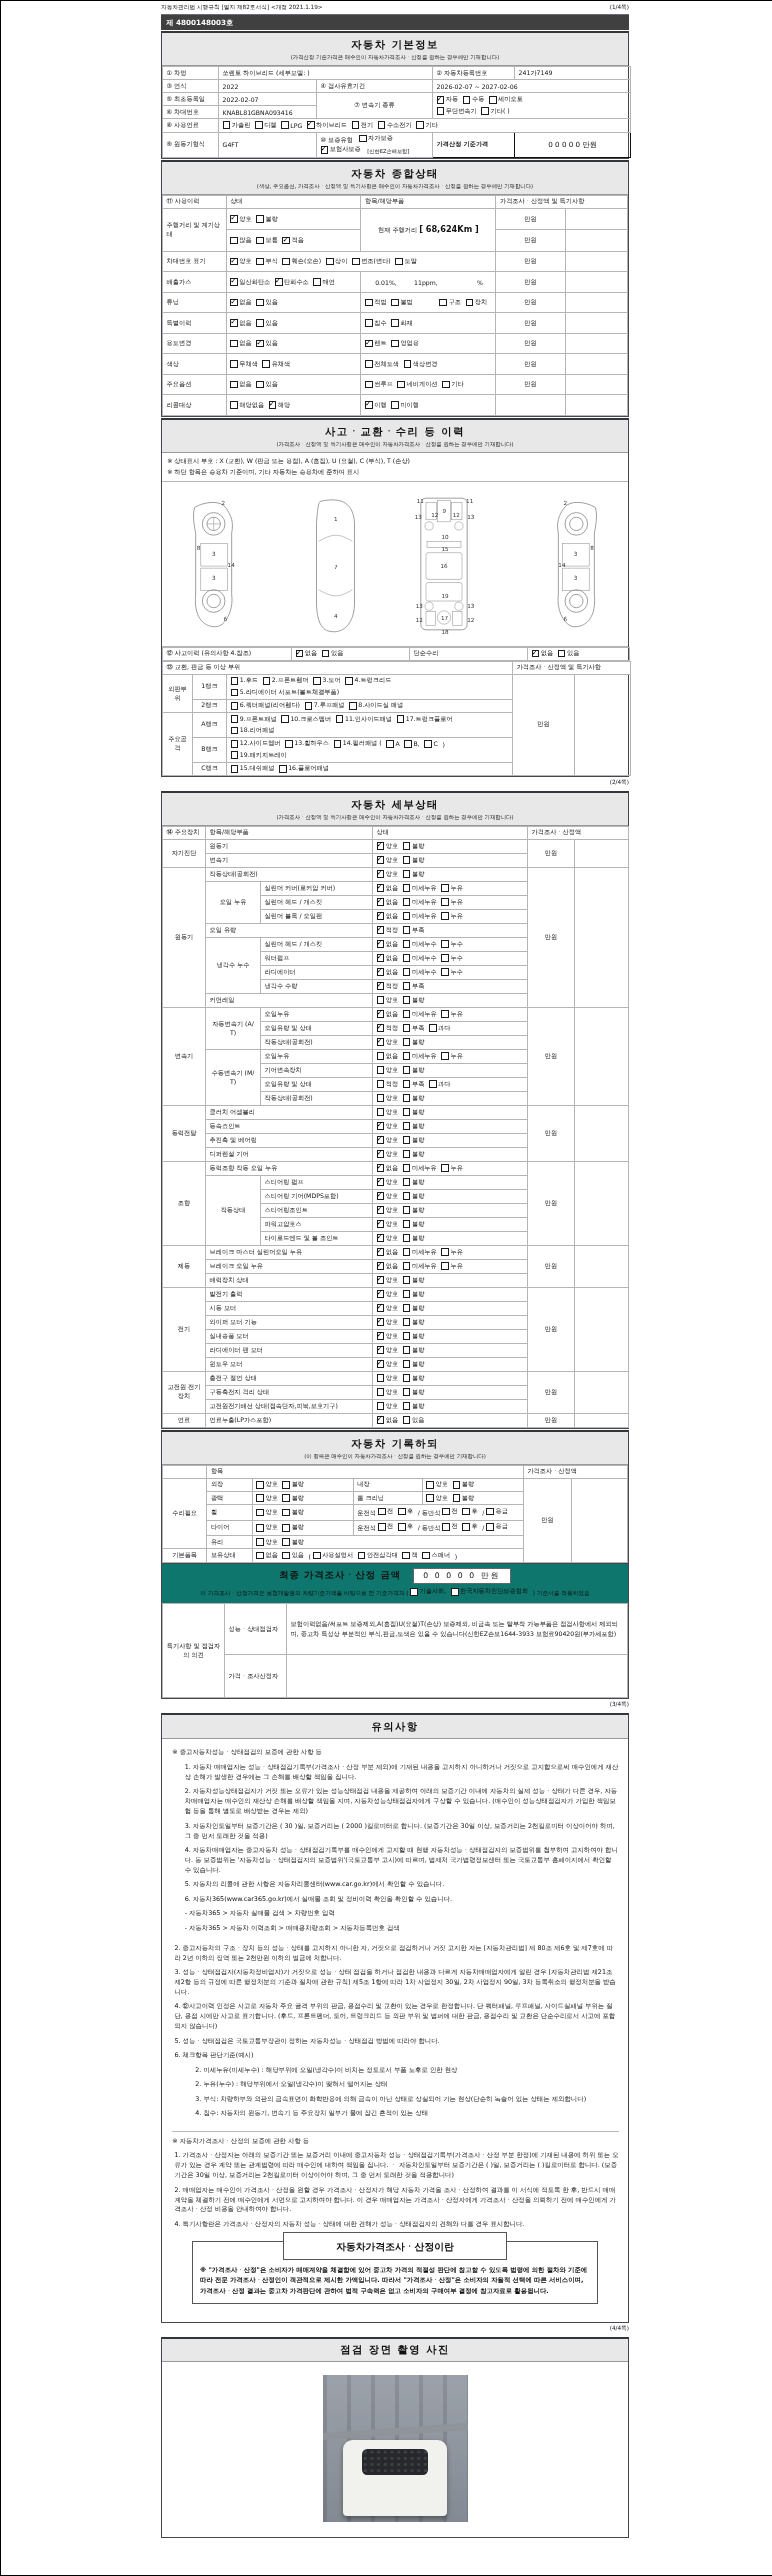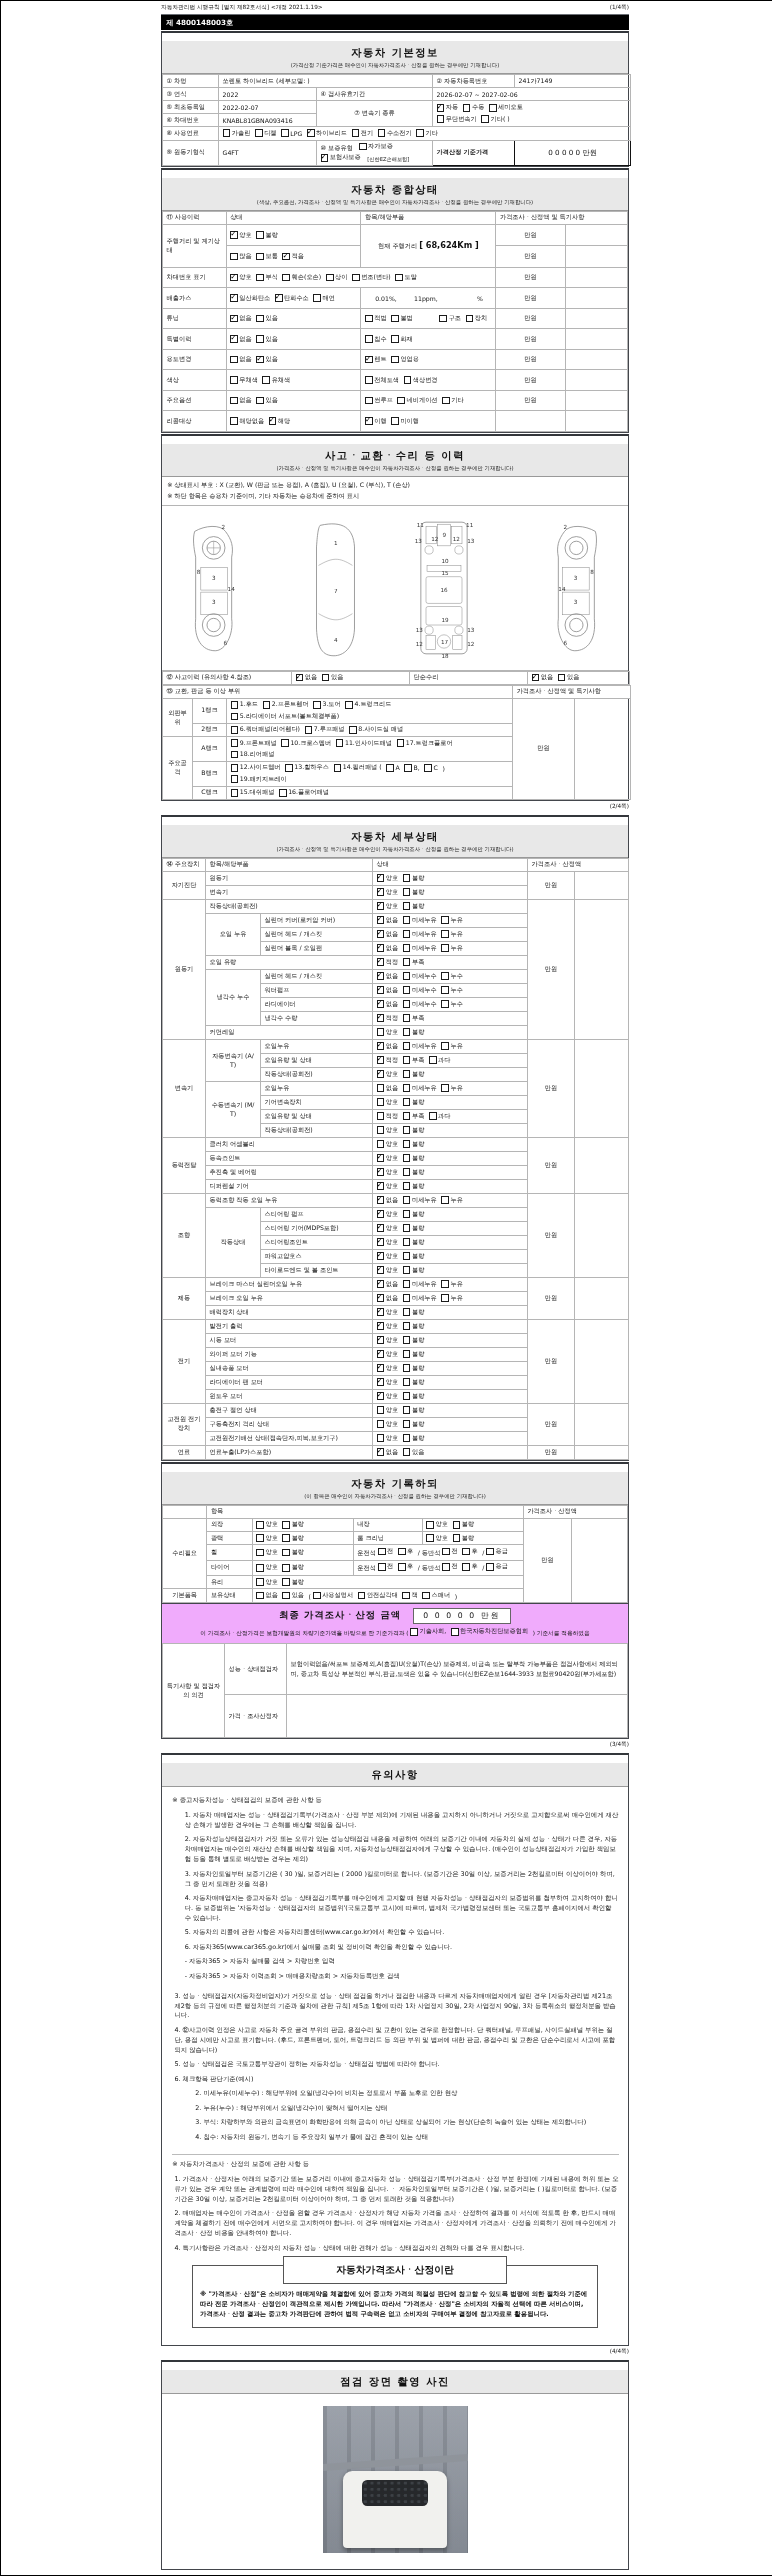--- a/index.html
+++ b/index.html
@@ -6,24 +6,24 @@
   body{font-family:"DejaVu Sans","Liberation Sans",sans-serif;color:#111;}
   .page{width:773px;min-height:2576px;box-sizing:border-box;border:0.5px solid #000;background:#fff;position:relative;}
   .doc{width:468px;margin-left:160px;}
   .toprow{display:flex;justify-content:space-between;font-size:5.7px;padding:3.1px 0 2.1px 0;color:#111;}
   
   .banner{background:#474b52;color:#fff;text-align:center;padding:0 0 5.2px 0;}
   .banner .stripe{height:3.6px;background:#fff;margin:2.1px 3.1px 7.2px 3.1px;}
   .banner .t{font-size:15.5px;font-weight:700;letter-spacing:2.1px;}
   .banner .s{font-size:8.2px;margin-top:4.1px;letter-spacing:1px;}
   .banner .n{font-size:5.7px;margin-top:3.1px;color:#e8e8e8;}
-  .docbar{background:#000000;color:#fff;font-size:7.2px;font-weight:700;padding:2.6px 5.2px;border-top:0.5px solid #6a6e74;}
+  .docbar{background:#404040;color:#fff;font-size:7.2px;font-weight:700;padding:2.6px 5.2px;border-top:0.5px solid #6a6e74;}
   
   .sec{border:1px solid #43464c;border-top:2.1px solid #33363b;margin-top:1px;background:#fff;}
-  .sechead{background:#e8e8e8;text-align:center;padding:4.6px 0 4.1px 0;border-bottom:0.5px solid #999;margin-top:8px;}
+  .sechead{background:#e8e8e8;text-align:center;padding:4.6px 0 4.1px 0;border-bottom:0.5px solid #999;}
   .sechead .t{font-size:10.3px;font-weight:700;letter-spacing:1.5px;}
   .sechead .s{font-size:5.4px;margin-top:2.1px;color:#222;}
   .marker{font-size:5.7px;text-align:right;padding:2.1px 0 3.1px 0;}
   table{border-collapse:collapse;width:100%;table-layout:fixed;}
   td,th{border:0.5px solid #b5b5b5;font-size:6.2px;padding:1.5px 3.6px;vertical-align:middle;word-break:break-all;}
   th{font-weight:400;text-align:left;background:#fff;}
   .lbl{background:#fff;}
   .cen{text-align:center;}
   .unit{text-align:center;color:#111;}
   
@@ -1286,21 +1286,21 @@
                     <span class="ot">잭</span>
                   </span><span class="opt">
                     <span class="bx"></span>
                     <span class="ot">스패너</span>
                   </span></span><span>)</span>
           </td>
         </tr>
       </tbody>
         </table>
 
-      <div style="background:#f0abfc;border-top:1px solid #43464c;padding:4.1px 0 4.6px 0;text-align:center">
+      <div style="background:#0f766e;border-top:1px solid #43464c;padding:4.1px 0 4.6px 0;text-align:center">
         <span style="font-size:9.3px;font-weight:700;letter-spacing:1px">최종 가격조사ㆍ산정 금액</span>
         <span style="display:inline-block;border:0.5px solid #666;background:#fff;padding:2.1px 9.3px;margin-left:9.3px;font-size:7.7px;letter-spacing:2.1px">0 0 0 0 0 만원</span>
         <div style="font-size:5.7px;margin-top:3.1px">
           <span>이 가격조사ㆍ산정가격은 보험개발원의 차량기준가액을 바탕으로 한 기준가격과 (</span> <span><span class="opt">
                 <span class="bx"></span>
                 <span class="ot">기술사회,</span>
               </span><span class="opt">
                 <span class="bx"></span>
                 <span class="ot">한국자동차진단보증협회</span>
               </span></span><span>) 기준서를 적용하였음</span>
@@ -1339,20 +1339,21 @@
             <div class="ni">2.  자동차성능상태점검자가 거짓 또는 오류가 있는 성능상태점검 내용을 제공하여 아래의 보증기간 이내에 자동차의 실제 성능ㆍ상태가 다른 경우, 자동차매매업자는 매수인의 재산상 손해를 배상할 책임을 지며, 자동차성능상태점검자에게 구상할 수 있습니다. (매수인이 성능상태점검자가 가입한 책임보험 등을 통해 별도로 배상받는 경우는 제외)</div>
             <div class="ni">3.  자동차인도일부터 보증기간은 ( 30 )일, 보증거리는 ( 2000 )킬로미터로 합니다. (보증기간은 30일 이상, 보증거리는 2천킬로미터 이상이어야 하며, 그 중 먼저 도래한 것을 적용)</div>
             <div class="ni">4.  자동차매매업자는 중고자동차 성능ㆍ상태점검기록부를 매수인에게 고지할 때 현행 자동차성능ㆍ상태점검자의 보증범위를 첨부하여 고지하여야 합니다. 동 보증범위는 '자동차성능ㆍ상태점검자의 보증범위'(국토교통부 고시)에 따르며, 법제처 국가법령정보센터 또는 국토교통부 홈페이지에서 확인할 수 있습니다.</div>
             <div class="ni">5.  자동차의 리콜에 관한 사항은 자동차리콜센터(www.car.go.kr)에서 확인할 수 있습니다.</div>
             <div class="ni">6.  자동차365(www.car365.go.kr)에서 실매물 조회 및 정비이력 확인을 확인할 수 있습니다.</div>
             <div class="ni">-  자동차365 &gt; 자동차 실매물 검색 &gt; 차량번호 입력</div>
             <div class="ni">-  자동차365 &gt; 자동차 이력조회 &gt; 매매용차량조회 &gt; 자동차등록번호 검색</div>
           </div>
         <div style="height:5.2px"></div>
         <div>
+            <div class="ni2">2.  중고자동차의 구조ㆍ장치 등의 성능ㆍ상태를 고지하지 아니한 자, 거짓으로 점검하거나 거짓 고지한 자는 [자동차관리법] 제 80조 제6호 및 제7호에 따라 2년 이하의 징역 또는 2천만원 이하의 벌금에 처합니다.</div>
             <div class="ni2">3.  성능ㆍ상태점검자(자동차정비업자)가 거짓으로 성능ㆍ상태 점검을 하거나 점검한 내용과 다르게 자동차매매업자에게 알린 경우 [자동차관리법 제21조 제2항 등의 규정에 따른 행정처분의 기준과 절차에 관한 규칙] 제5조 1항에 따라 1차 사업정지 30일, 2차 사업정지 90일, 3차 등록취소의 행정처분을 받습니다.</div>
             <div class="ni2">4.  ⑫사고이력 인정은 사고로 자동차 주요 골격 부위의 판금, 용접수리 및 교환이 있는 경우로 한정합니다. 단 쿼터패널, 루프패널, 사이드실패널 부위는 절단, 용접 시에만 사고로 표기합니다. (후드, 프론트펜더, 도어, 트렁크리드 등 외판 부위 및 범퍼에 대한 판금, 용접수리 및 교환은 단순수리로서 사고에 포함되지 않습니다)</div>
             <div class="ni2">5.  성능ㆍ상태점검은 국토교통부장관이 정하는 자동차성능ㆍ상태점검 방법에 따라야 합니다.</div>
             <div class="ni2">6.  체크항목 판단기준(예시)</div>
           </div>
         <div>
             <div class="ni3">2.  미세누유(미세누수) : 해당부위에 오일(냉각수)이 비치는 정도로서 부품 노후로 인한 현상</div>
             <div class="ni3">2.  누유(누수) : 해당부위에서 오일(냉각수)이 맺혀서 떨어지는 상태</div>
             <div class="ni3">3.  부식: 차량하부와 외판의 금속표면이 화학반응에 의해 금속이 아닌 상태로 상실되어 가는 현상(단순히 녹슬어 있는 상태는 제외합니다)</div>
             <div class="ni3">4.  침수: 자동차의 원동기, 변속기 등 주요장치 일부가 물에 잠긴 흔적이 있는 상태</div>

